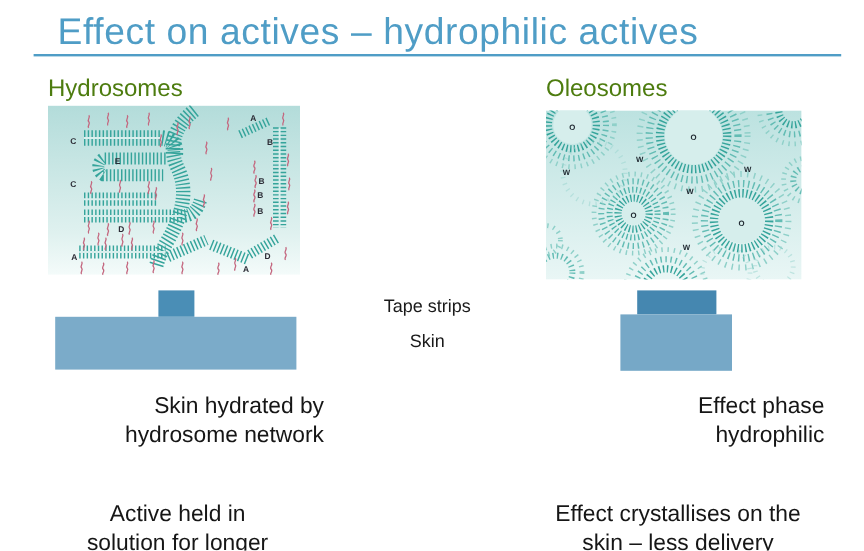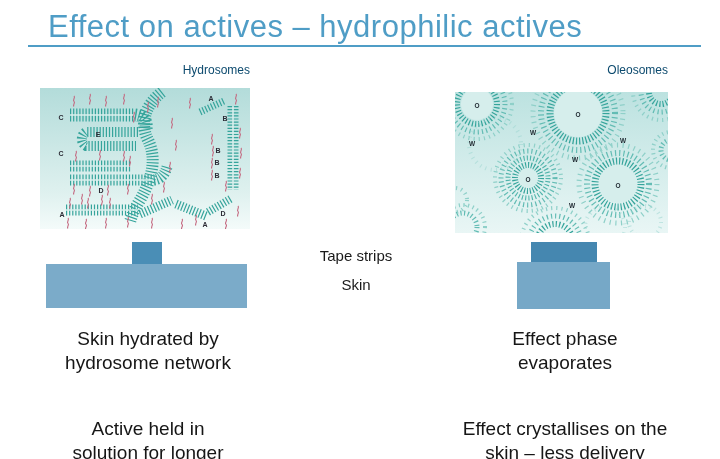--- a/index.html
+++ b/index.html
@@ -8,21 +8,21 @@
     font-family:"Liberation Sans",sans-serif;overflow:hidden;
   }
   .page-title{
     position:absolute;left:48px;top:9px;font-size:31px;font-weight:300;
     color:#4f9dc6;letter-spacing:.5px;white-space:nowrap;
   }
   .title-underline{
     position:absolute;left:28px;top:45px;width:673px;height:2px;background:#4f9dc6;
   }
   .panel-heading{
-    position:absolute;top:63px;font-size:12px;color:#0c4a6e;text-align:right;white-space:nowrap;
+    position:absolute;top:63px;font-size:20px;color:#4d7c0f;text-align:left;white-space:nowrap;
   }
   .panel-heading.left{left:40px;width:210px;}
   .panel-heading.right{left:455px;width:213px;}
   .diagram{position:absolute;display:block;}
   .diagram.left{left:40px;top:88px;width:210px;height:141px;}
   .diagram.right{left:455px;top:92px;width:213px;height:141px;}
   .block{position:absolute;}
   .tape-left {left:132px;top:242px;width:30px;height:22px;background:#4a8eb6;}
   .skin-left {left:46px;top:264px;width:201px;height:44px;background:#7babc9;}
   .tape-right{left:531px;top:242px;width:66px;height:20px;background:#4587b0;}
@@ -32,21 +32,21 @@
     font-size:15px;color:#1a1a1a;white-space:nowrap;
   }
   .mid-label.tape{top:247px;}
   .mid-label.skin{top:276px;}
   .caption{
     position:absolute;width:244px;text-align:center;font-size:19px;
     line-height:24px;color:#161616;
   }
   .caption.l{left:26px;}
   .caption.r{left:443px;}
-  .caption.row1{top:327px;}
+  .caption.row1{top:327px;text-align:right;}
   .caption.row2{top:417px;}
 </style>
 </head>
 <body>
 
 <div class="slide">
 
   <div class="page-title">Effect on actives – hydrophilic actives</div>
   <div class="title-underline"></div>
 
@@ -216,20 +216,20 @@
   <div class="caption l row1">
     <div>Skin hydrated by</div>
     <div>hydrosome network</div>
   </div>
   <div class="caption l row2">
     <div>Active held in</div>
     <div>solution for longer</div>
   </div>
   <div class="caption r row1">
     <div>Effect phase</div>
-    <div>evaporates</div>
+    <div>hydrophilic</div>
   </div>
   <div class="caption r row2">
     <div>Effect crystallises on the</div>
     <div>skin – less delivery</div>
   </div>
 
 </div>
 
 </body></html>

